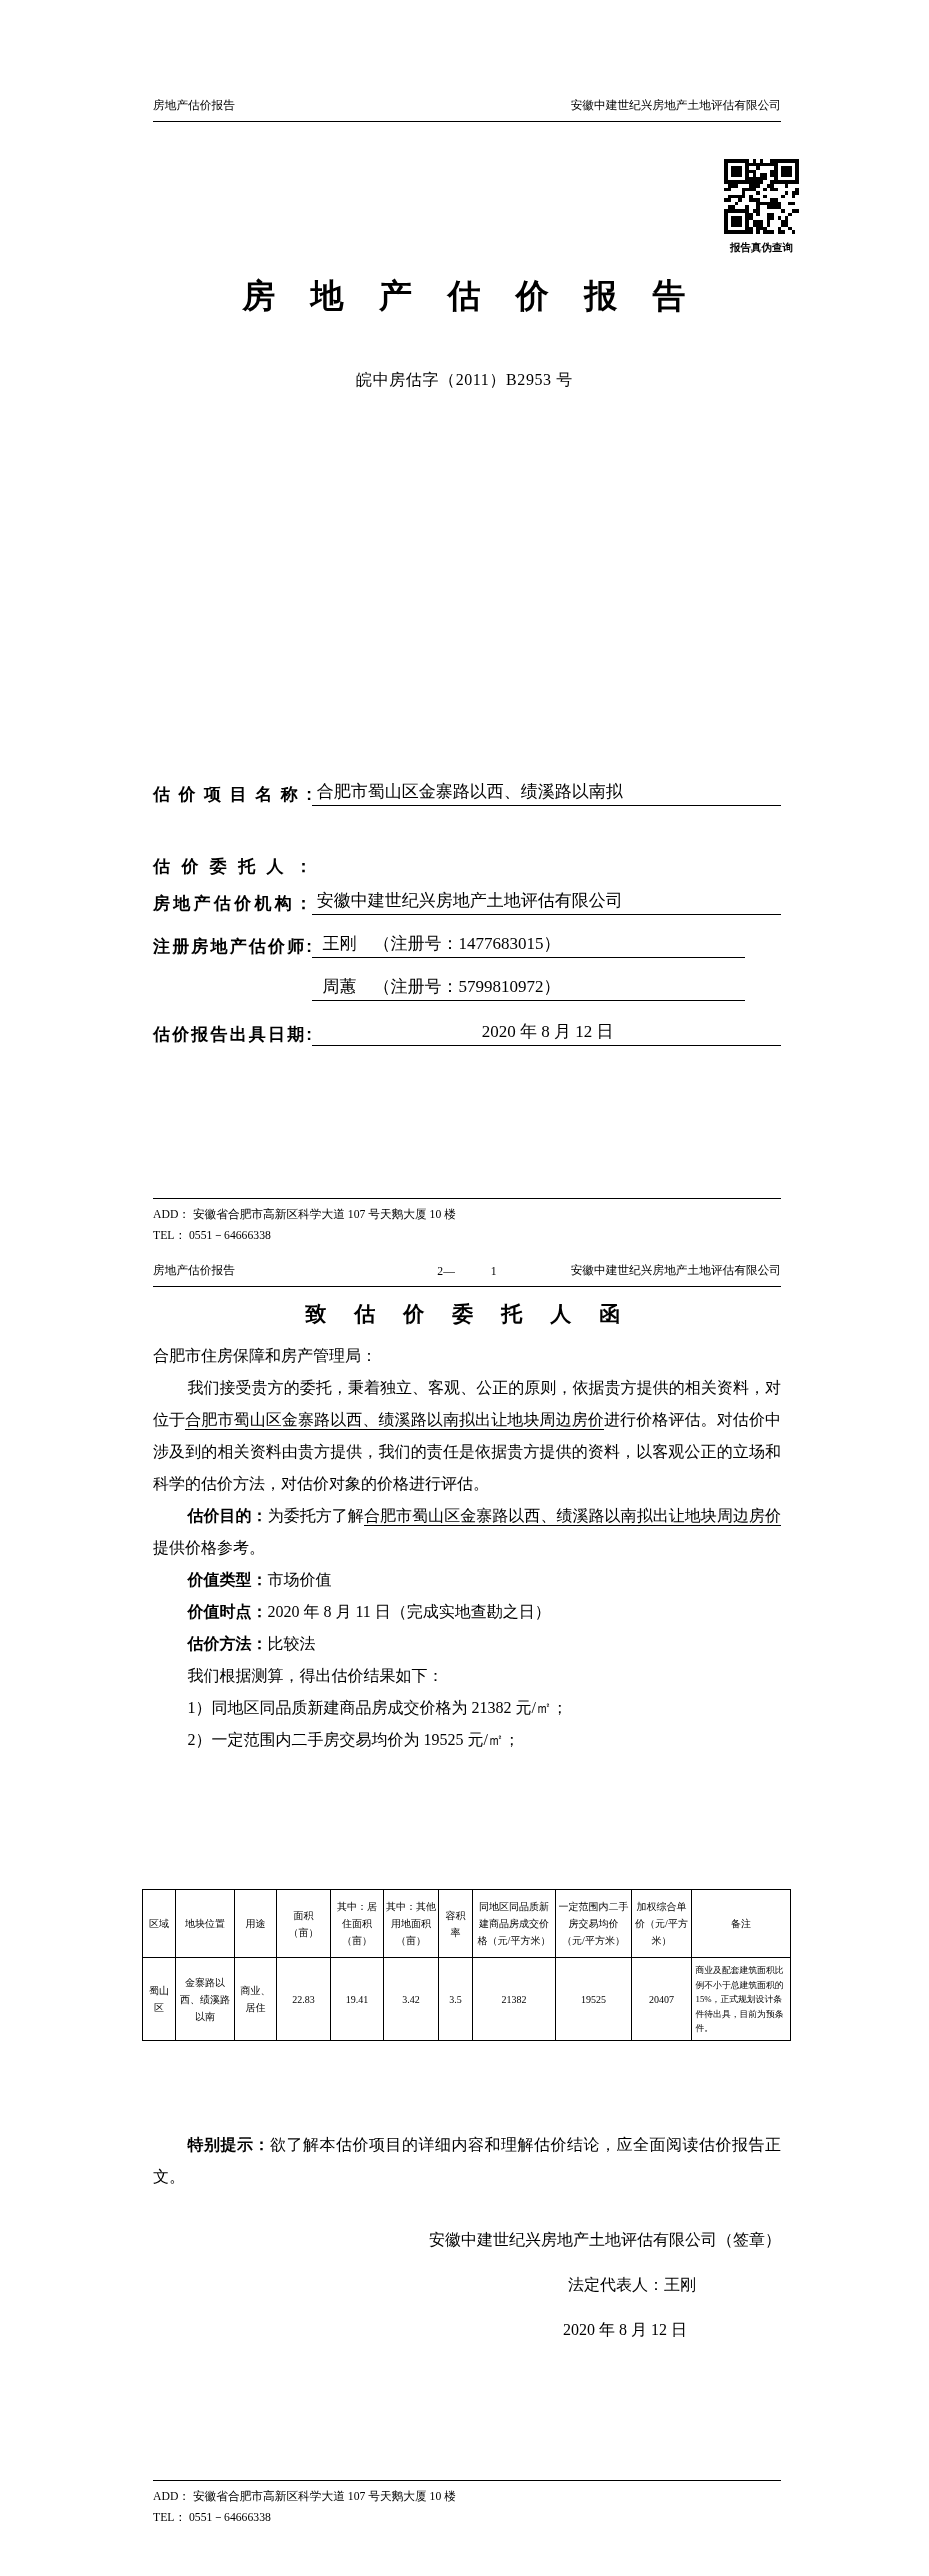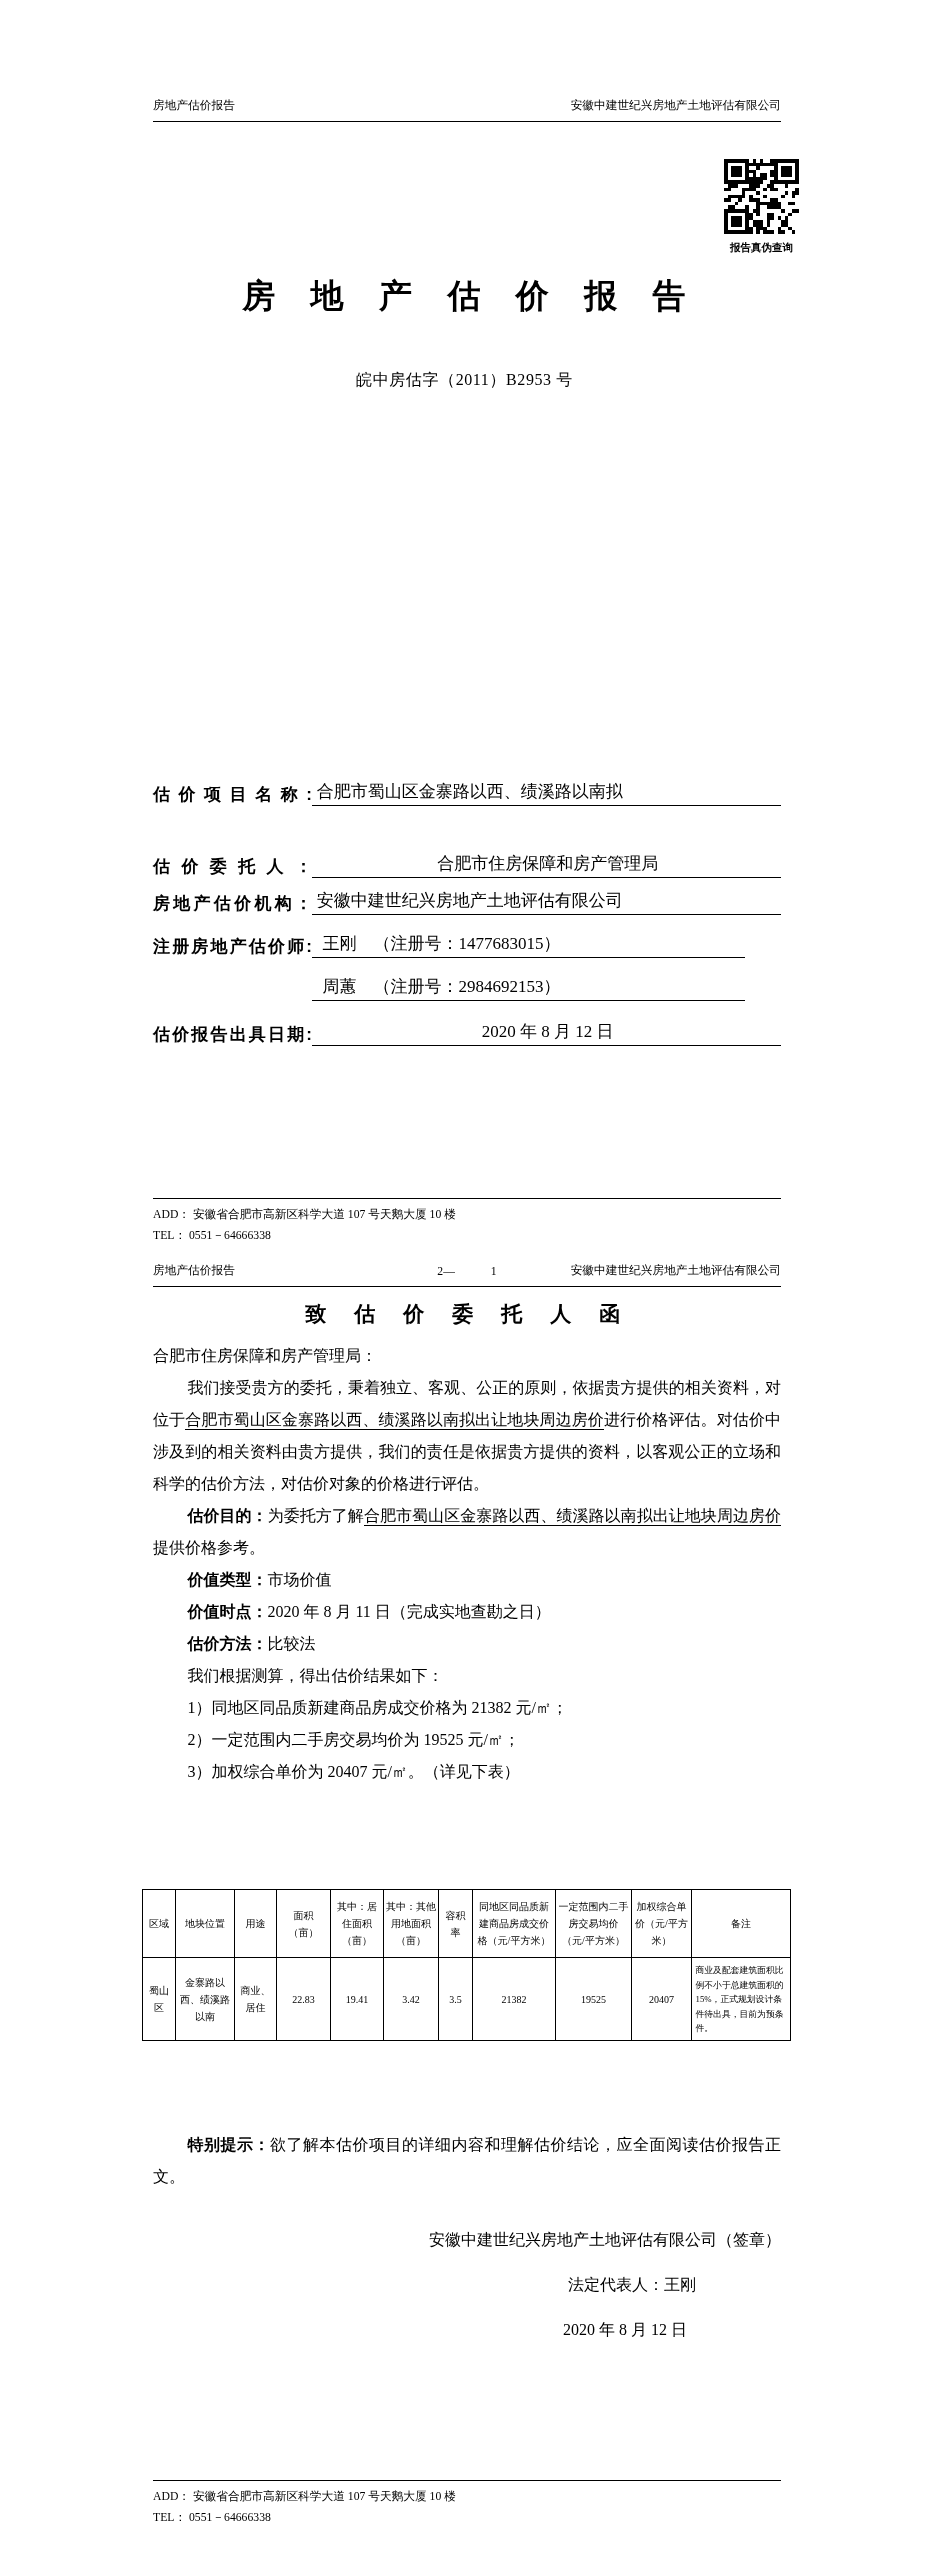--- a/index.html
+++ b/index.html
@@ -519,35 +519,34 @@
   <div class="abs center-line report-title" style="top:274px">房　地　产　估　价　报　告</div>
   <div class="abs center-line doc-number" style="top:370px">皖中房估字（2011）B2953 号</div>
 
   <div class="abs frow" style="top:780px">
     <span class="flabel">估价项目名称:</span>
     <span class="fval">合肥市蜀山区金寨路以西、绩溪路以南拟</span>
   </div>
 
   <div class="abs frow" style="top:852px">
     <span class="flabel">估价委托人：</span>
-    <span class="fval center">合肥市住房保障和房产管理局</span>
   </div>
 
   <div class="abs frow" style="top:889px">
     <span class="flabel">房地产估价机构：</span>
     <span class="fval">安徽中建世纪兴房地产土地评估有限公司</span>
   </div>
 
   <div class="abs frow" style="top:932px">
     <span class="flabel">注册房地产估价师:</span>
     <span class="fval short">王刚　（注册号：1477683015）</span>
   </div>
   <div class="abs frow" style="top:975px">
     <span class="fspacer"></span>
-    <span class="fval short">周蕙　（注册号：2984692153）</span>
+    <span class="fval short">周蕙　（注册号：5799810972）</span>
   </div>
 
   <div class="abs frow" style="top:1020px">
     <span class="flabel">估价报告出具日期:</span>
     <span class="fval center">2020 年 8 月 12 日</span>
   </div>
 
   <div class="abs rule" style="top:1198px"></div>
   <div class="abs foot" style="top:1206px">ADD： 安徽省合肥市高新区科学大道 107 号天鹅大厦 10 楼</div>
   <div class="abs foot" style="top:1227px">TEL： 0551－64666338</div>
@@ -567,21 +566,20 @@
   <div class="abs body" style="top:1340px">
     <div class="salut">合肥市住房保障和房产管理局：</div>
     <div class="para ind"><span>我们接受贵方的委托，秉着独立、客观、公正的原则，依据贵方提供的相关资料，对位于</span><span class="u">合肥市蜀山区金寨路以西、绩溪路以南拟出让地块周边房价</span><span>进行价格评估。对估价中涉及到的相关资料由贵方提供，我们的责任是依据贵方提供的资料，以客观公正的立场和科学的估价方法，对估价对象的价格进行评估。</span></div>
     <div class="para ind"><span class="b">估价目的：</span><span>为委托方了解</span><span class="u">合肥市蜀山区金寨路以西、绩溪路以南拟出让地块周边房价</span><span>提供价格参考。</span></div>
     <div class="para ind"><span class="b">价值类型：</span><span>市场价值</span></div>
     <div class="para ind"><span class="b">价值时点：</span><span>2020 年 8 月 11 日（完成实地查勘之日）</span></div>
     <div class="para ind"><span class="b">估价方法：</span><span>比较法</span></div>
     <div class="para ind"><span>我们根据测算，得出估价结果如下：</span></div>
     <div class="para ind"><span>1）同地区同品质新建商品房成交价格为 21382 元/㎡；</span></div>
     <div class="para ind"><span>2）一定范围内二手房交易均价为 19525 元/㎡；</span></div>
-    <div class="para ind"><span>3）加权综合单价为 20407 元/㎡。（详见下表）</span></div>
   </div>
 
   <table class="abs tbl" style="top:1889px">
     <colgroup>
       <col style="width:33px">
         <col style="width:59px">
         <col style="width:42px">
       <col style="width:54px">
         <col style="width:53px">
         <col style="width:55px">

